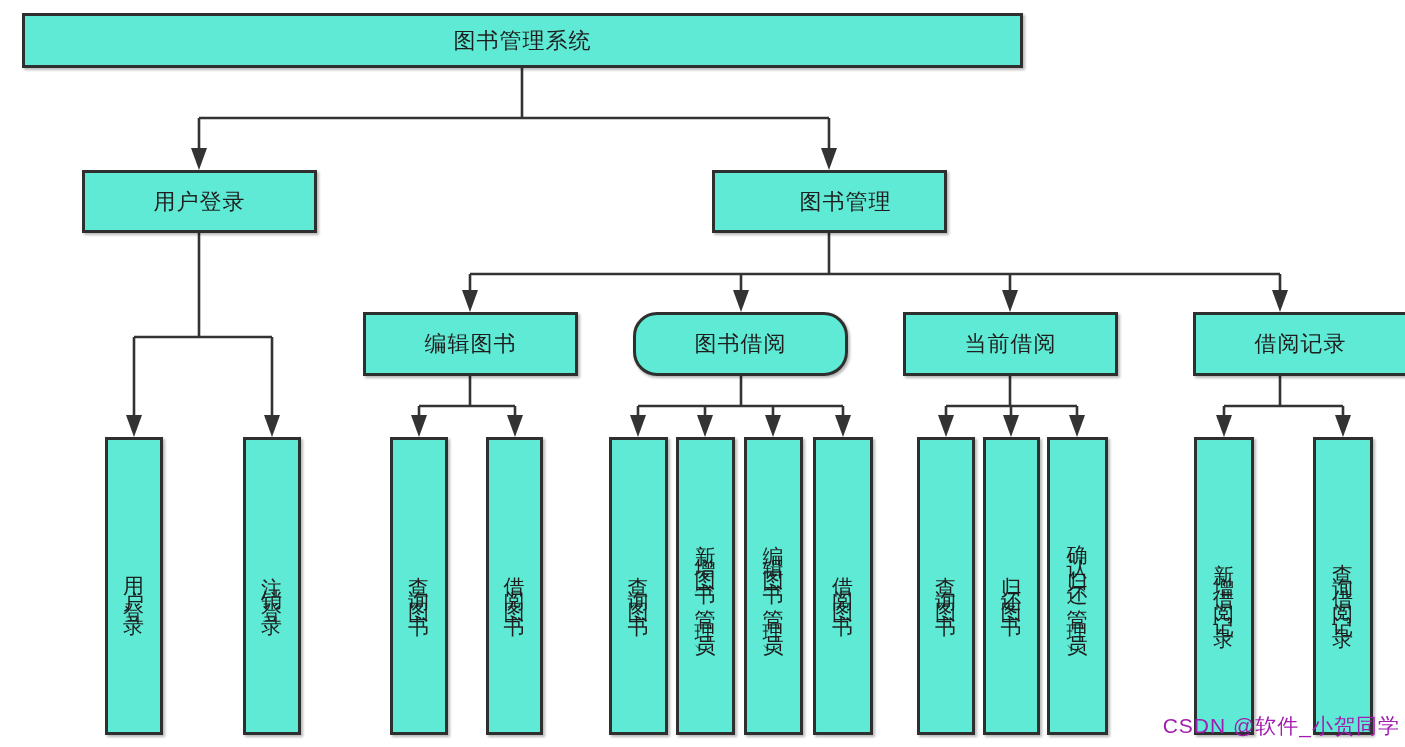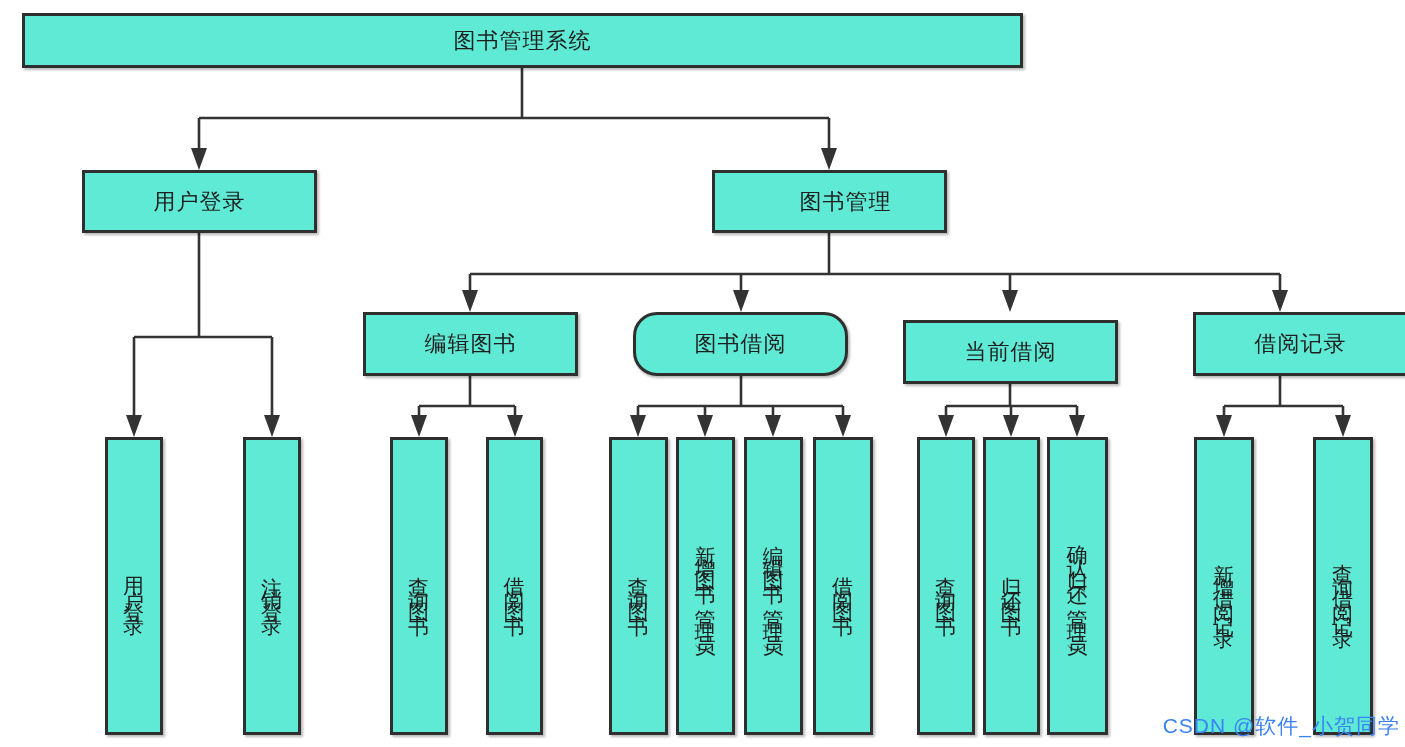--- a/index.html
+++ b/index.html
@@ -41,31 +41,31 @@
     text-orientation: mixed;
     letter-spacing: 13px;
     line-height: 1;
     white-space: nowrap;
   }
   .watermark {
     position: absolute;
     right: 5px;
     bottom: 7px;
     font-size: 21px;
-    color: #3b82f6;
+    color: #a21caf;
     letter-spacing: 1px;
     z-index: 3;
   }
   
   .pos-root  { left: 22px;  top: 13px;  width: 1001px; height: 55px; }
   .pos-l2a   { left: 82px;  top: 170px; width: 235px;  height: 63px; }
   .pos-l2b   { left: 712px; top: 170px; width: 235px;  height: 63px; padding-left: 32px; }
   .pos-l3a   { left: 363px; top: 312px; width: 215px;  height: 64px; }
   .pos-l3b   { left: 633px; top: 312px; width: 215px;  height: 64px; border-radius: 24px; }
-  .pos-l3c   { left: 903px; top: 320px; width: 215px;  height: 64px; }
+  .pos-l3c   { left: 903px; top: 312px; width: 215px;  height: 64px; }
   .pos-l3d   { left: 1173px;top: 312px; width: 215px;  height: 64px; margin-left: 20px; }
   .pos-f0  { left: 105px;  top: 437px; width: 58px; height: 298px; }
   .pos-f1  { left: 243px;  top: 437px; width: 58px; height: 298px; }
   .pos-f2  { left: 390px;  top: 437px; width: 58px; height: 298px; }
   .pos-f3  { left: 486px;  top: 437px; width: 57px; height: 298px; }
   .pos-f4  { left: 609px;  top: 437px; width: 59px; height: 298px; }
   .pos-f5  { left: 676px;  top: 437px; width: 59px; height: 298px; }
   .pos-f6  { left: 744px;  top: 437px; width: 59px; height: 298px; }
   .pos-f7  { left: 813px;  top: 437px; width: 60px; height: 298px; }
   .pos-f8  { left: 917px;  top: 437px; width: 58px; height: 298px; }

